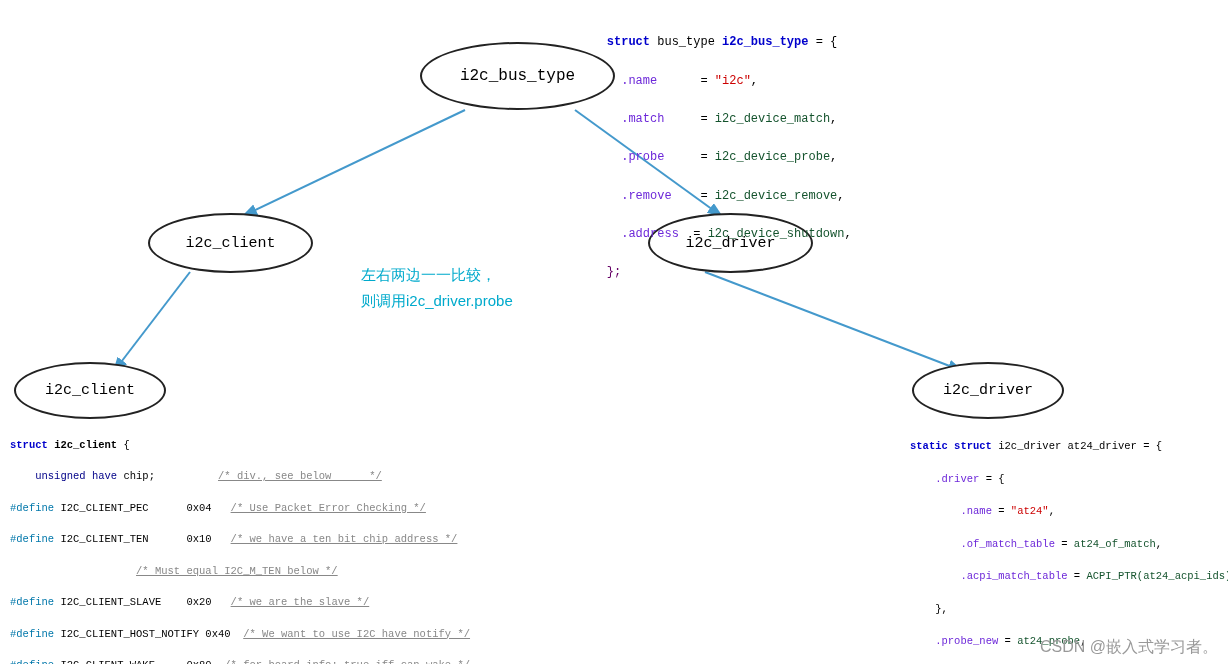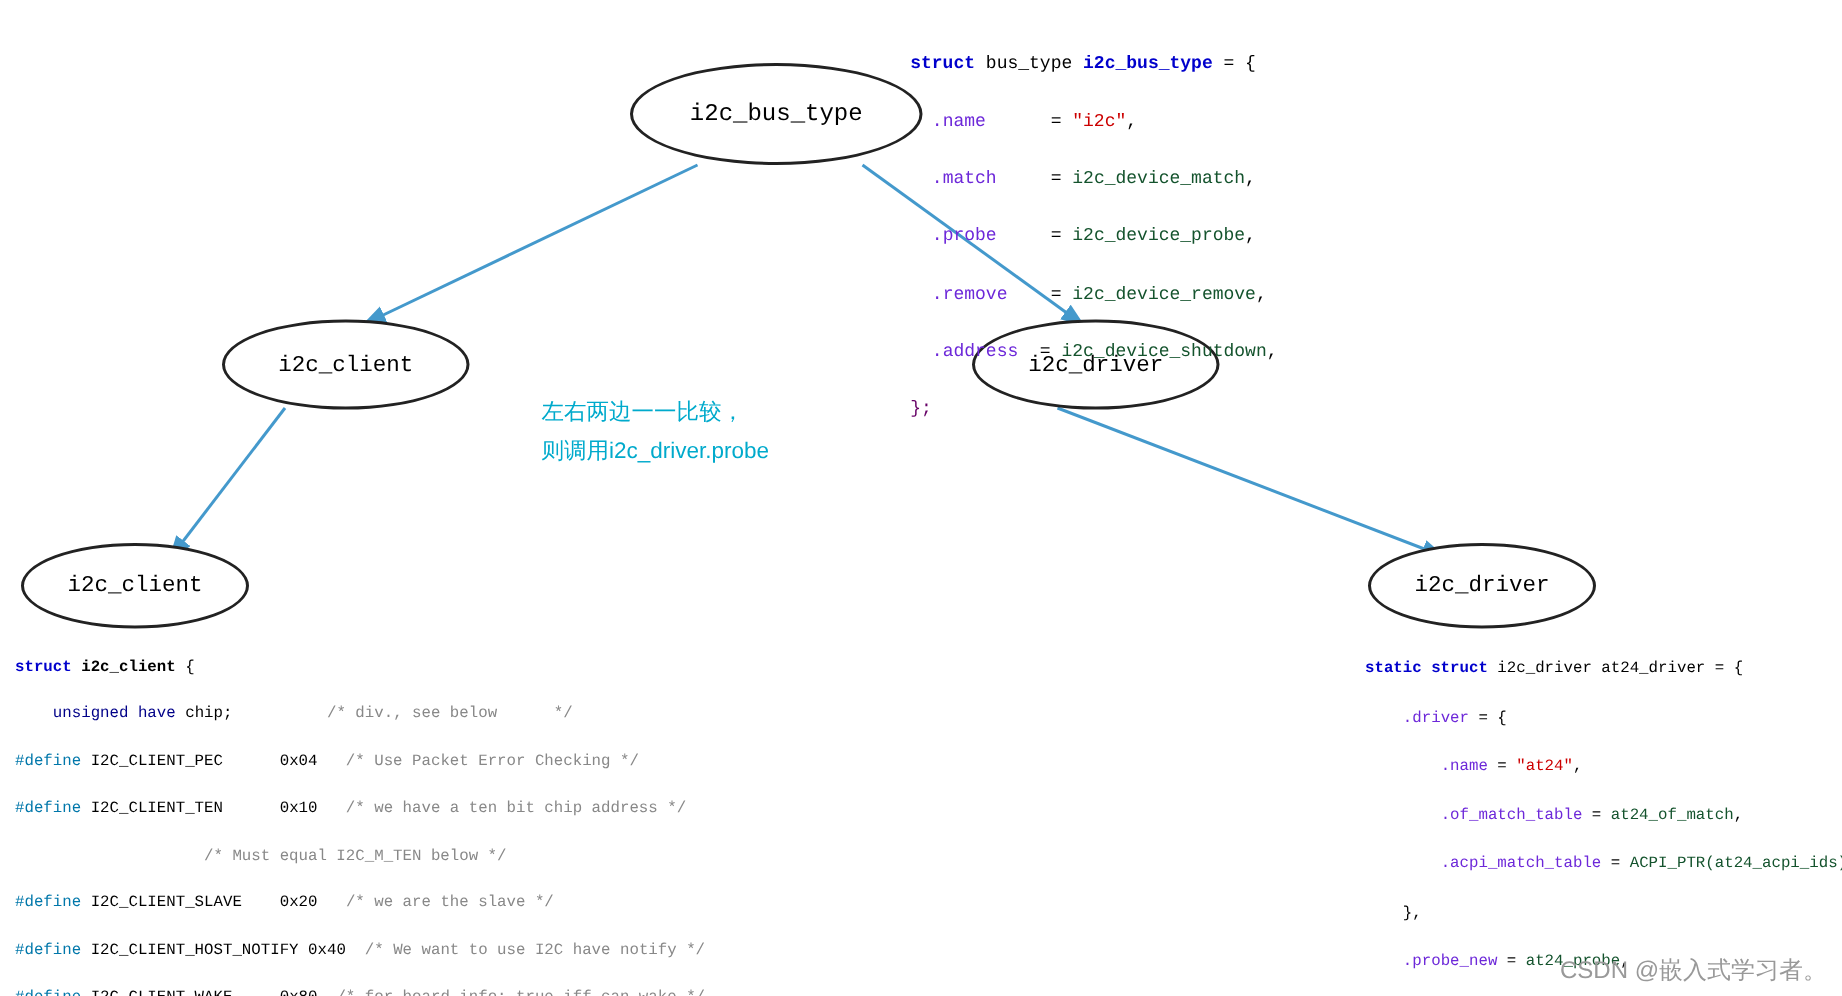--- a/index.html
+++ b/index.html
@@ -47,21 +47,21 @@
       font-size: 11.5px;
       line-height: 1.55;
       white-space: pre;
       color: #000;
     }
 
     .kw { color: #0000cc; font-weight: bold; }
     .str { color: #cc0000; }
     .field { color: #6d28d9; }
     .val { color: #14532d; font-weight: normal; }
-    .comment { color: #888; }
+    .comment { color: #888; text-decoration: underline; }
     .punct { color: #660066; }
     .def-label { color: #0077aa; }
 
     .annotation {
       position: absolute;
       font-family: 'Microsoft YaHei', Arial, sans-serif;
       font-size: 15px;
       color: #00aacc;
       line-height: 1.7;
     }

